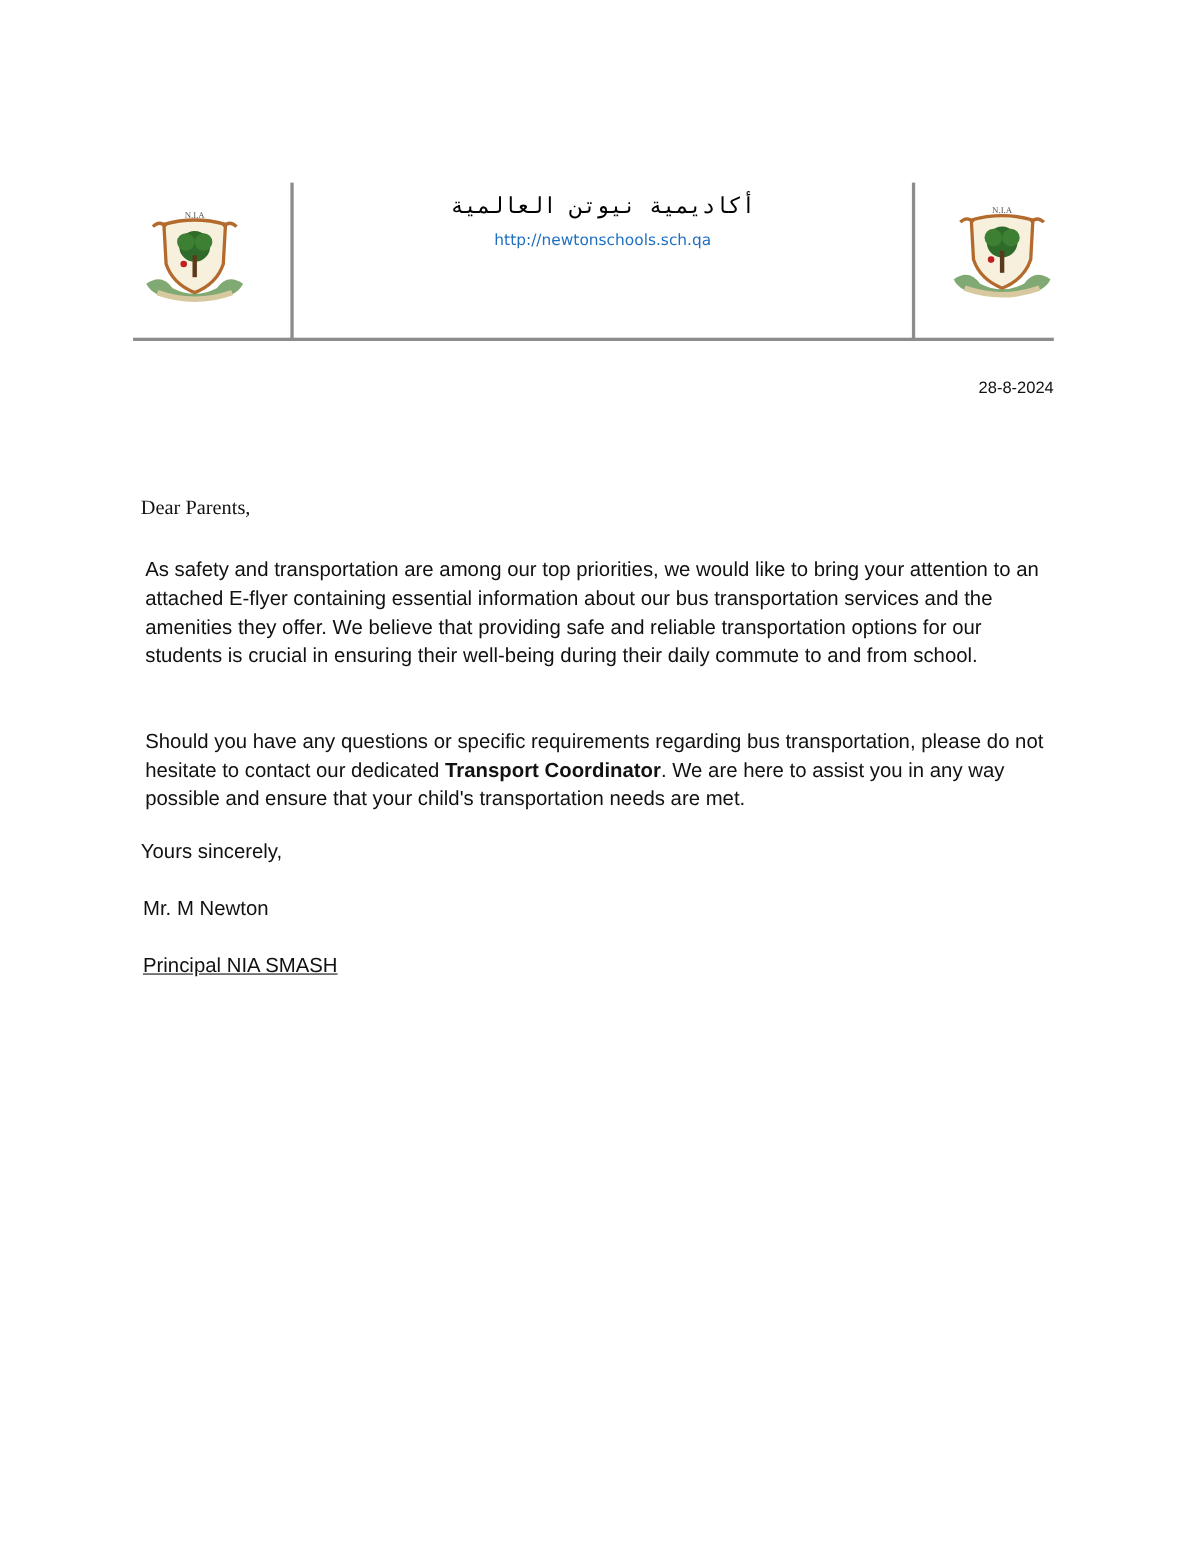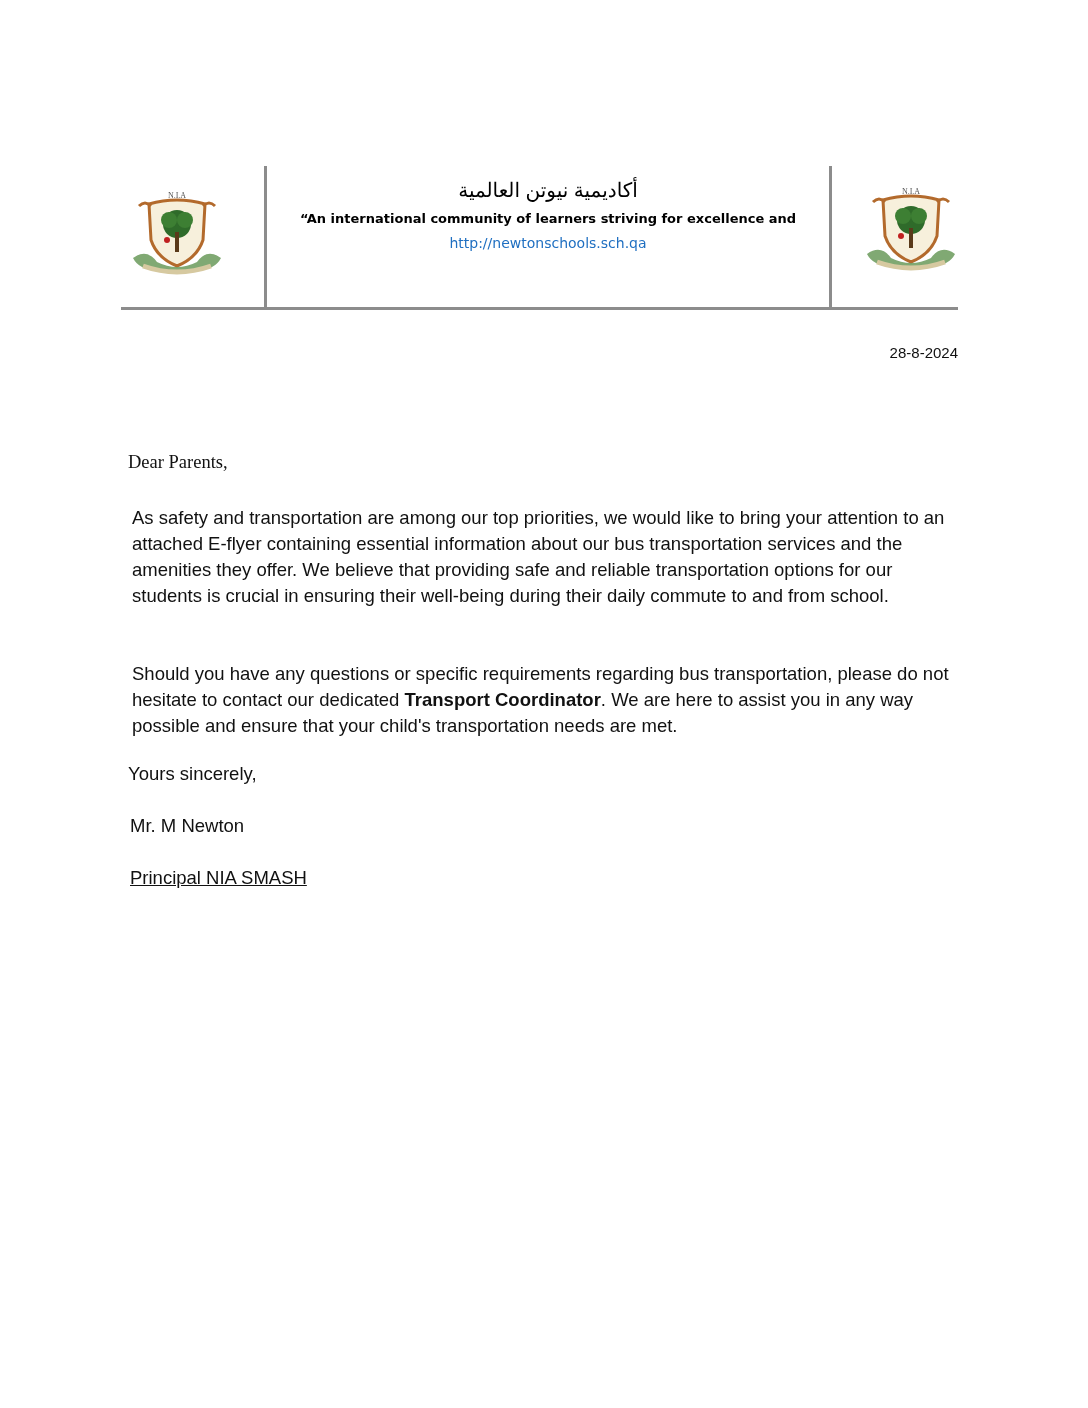--- a/index.html
+++ b/index.html
@@ -7,21 +7,21 @@
   .header { position: absolute; left: 121px; top: 166px; width: 837px; height: 143px; }
   .hline { position: absolute; left: 0; top: 141px; width: 837px; height: 3px; background: #8c8c8c; }
   .vline { position: absolute; top: 0; width: 3px; height: 142px; background: #8c8c8c; }
   .vline.left { left: 143px; }
   .vline.right { left: 708px; }
   .logo { position: absolute; top: 22px; width: 100px; height: 92px; }
   .logo.left { left: 6px; }
   .logo.right { left: 740px; top: 18px; }
   .center { position: absolute; left: 146px; top: 12px; width: 562px; text-align: center; }
   .title { font-family: "DejaVu Sans", sans-serif; font-weight: bold; font-size: 21px; line-height: 24px; color: #000; letter-spacing: -0.2px; }
-  .arabic { font-family: Liberation Sans, sans-serif; font-size: 20px; line-height: 24px; color: #000; direction: rtl; }
+  .arabic { font-family: Liberation Mono, monospace; font-size: 20px; line-height: 24px; color: #000; direction: rtl; }
   .motto { font-family: "DejaVu Sans", sans-serif; font-weight: bold; font-size: 13px; line-height: 15px; color: #000; margin-top: 9px; }
   .url { font-family: "DejaVu Sans", sans-serif; font-weight: normal; font-size: 14px; color: #1f6fc1; margin-top: 9px; }
   .date { position: absolute; right: 130px; top: 344px; font-family: "Liberation Sans", sans-serif; font-size: 15px; }
   .body-text { position: absolute; left: 128px; width: 835px; font-family: "Liberation Sans", sans-serif; font-size: 18.5px; line-height: 26px; color: #111; }
   .body-text p { margin: 4px; }
   .salutation { top: 449px; font-family: Liberation Serif, serif; }
   .para1 { top: 501px; }
   .para2 { top: 657px; }
   .closing { top: 761px; }
   .signer { top: 813px; left: 130px; }
@@ -45,21 +45,20 @@
       <path d="M6 70 Q20 60 30 74 Q50 84 70 74 Q80 60 94 70 Q88 82 70 82 L30 82 Q12 82 6 70 Z" fill="#6a9a5a" opacity="0.85"></path>
       <path d="M16 78 Q50 90 84 78" stroke="#d6c9a0" stroke-width="5" fill="none"></path>
     </svg>
   </div>
 
   <div class="vline left"></div>
 
   <div class="center">
     <div class="arabic">أكاديمية نيوتن العالمية</div>
     <div class="motto">
-      <div>“An international community of learners striving for excellence and</div>
     </div>
     <div class="url">http://newtonschools.sch.qa</div>
   </div>
 
   <div class="vline right"></div>
 
   <div class="logo right">
     <svg width="100" height="92" viewBox="0 0 100 92">
       <text x="50" y="10" font-size="8" text-anchor="middle" fill="#555" font-family="Liberation Serif, serif">N.I.A</text>
       <path d="M22 16 Q50 8 78 16 L76 52 Q70 70 50 78 Q30 70 24 52 Z" fill="#f7f0dc" stroke="#b36a2c" stroke-width="3"></path>

